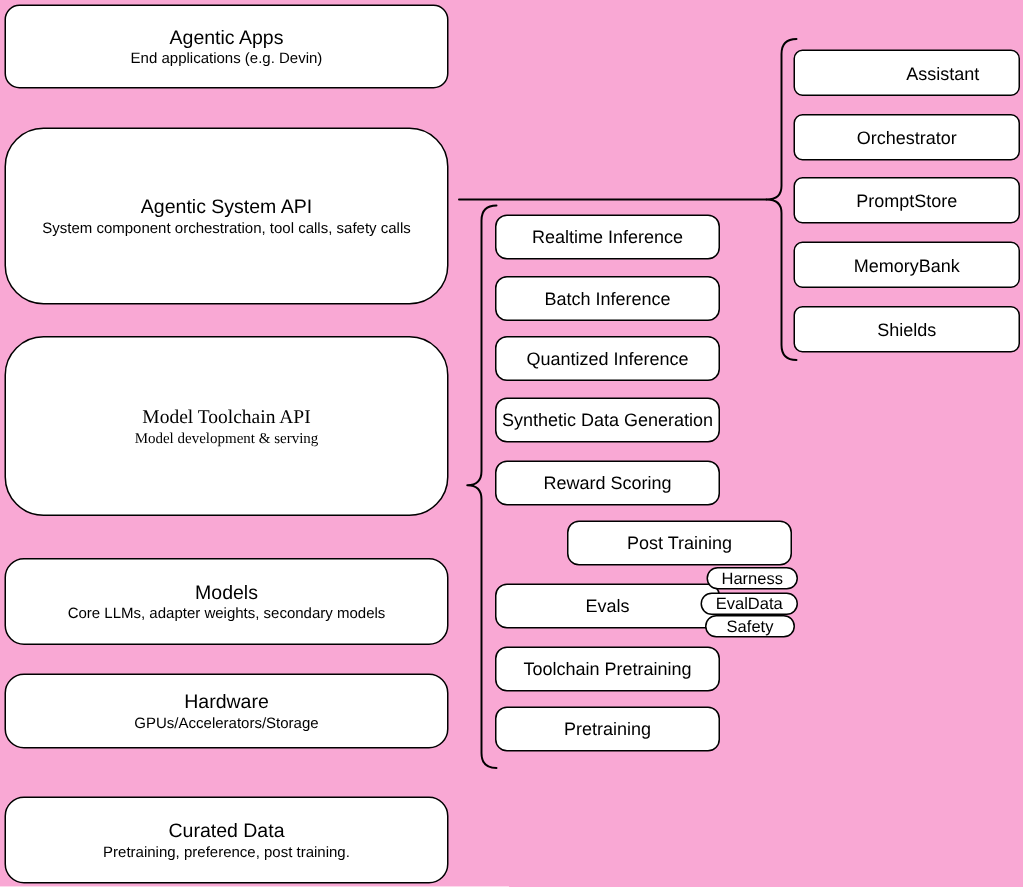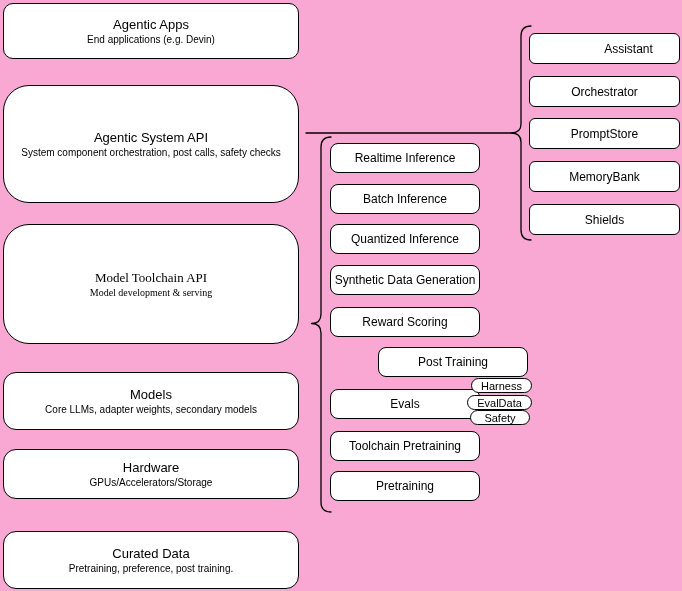--- a/index.html
+++ b/index.html
@@ -108,21 +108,21 @@
     <path d="M 331 137 Q 321 137 321 147 L 321 314 Q 321 323.5 311.5 323.5 Q 321 323.5 321 333 L 321 502 Q 321 512 331 512"></path>
   </svg>
 
   <div class="box" style="left:3px; top:3px; width:296px; height:56px; border-radius:10px;">
     <div class="title">Agentic Apps</div>
     <div class="subtitle">End applications (e.g. Devin)</div>
   </div>
 
   <div class="box" style="left:3px; top:85px; width:296px; height:118px; border-radius:26px;text-align:right;">
     <div class="title">Agentic System API</div>
-    <div class="subtitle">System component orchestration, post calls, safety checks</div>
+    <div class="subtitle">System component orchestration, tool calls, safety calls</div>
   </div>
 
   <div class="box" style="left:3px; top:224px; width:296px; height:120px; border-radius:26px;font-family:Liberation Serif, serif;">
     <div class="title">Model Toolchain API</div>
     <div class="subtitle">Model development &amp; serving</div>
   </div>
 
   <div class="box" style="left:3px; top:372px; width:296px; height:58px; border-radius:13px;">
     <div class="title">Models</div>
     <div class="subtitle">Core LLMs, adapter weights, secondary models</div>

